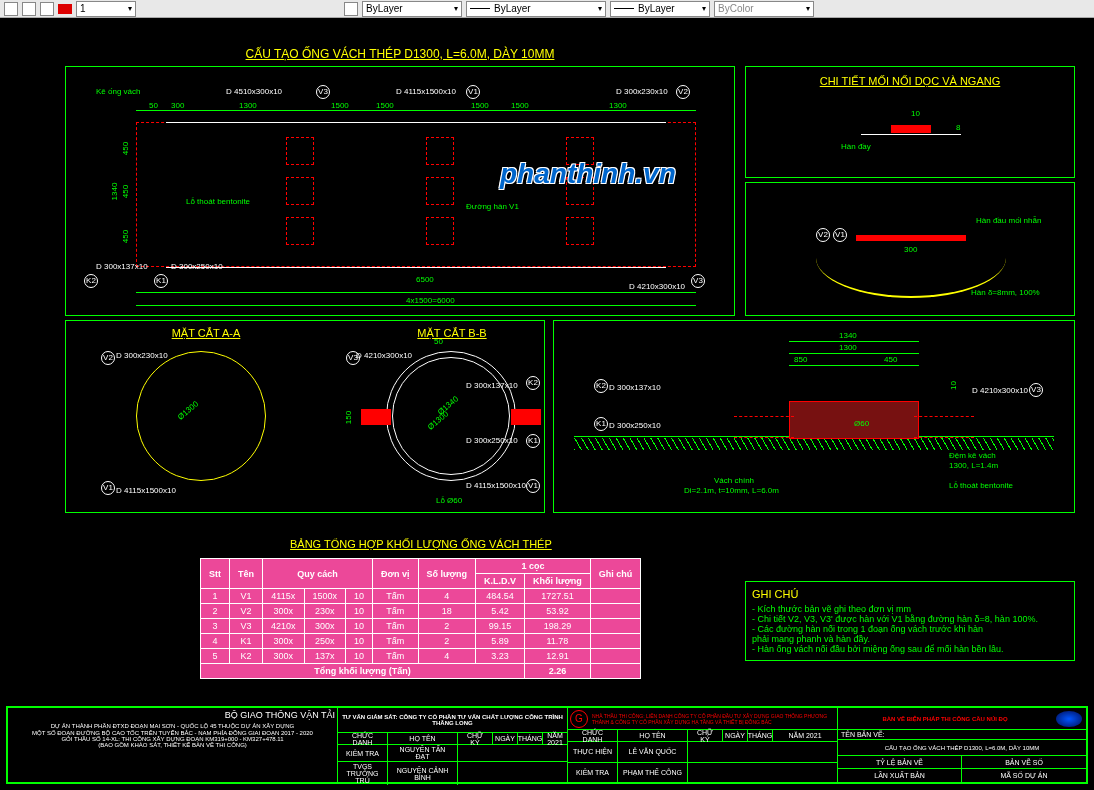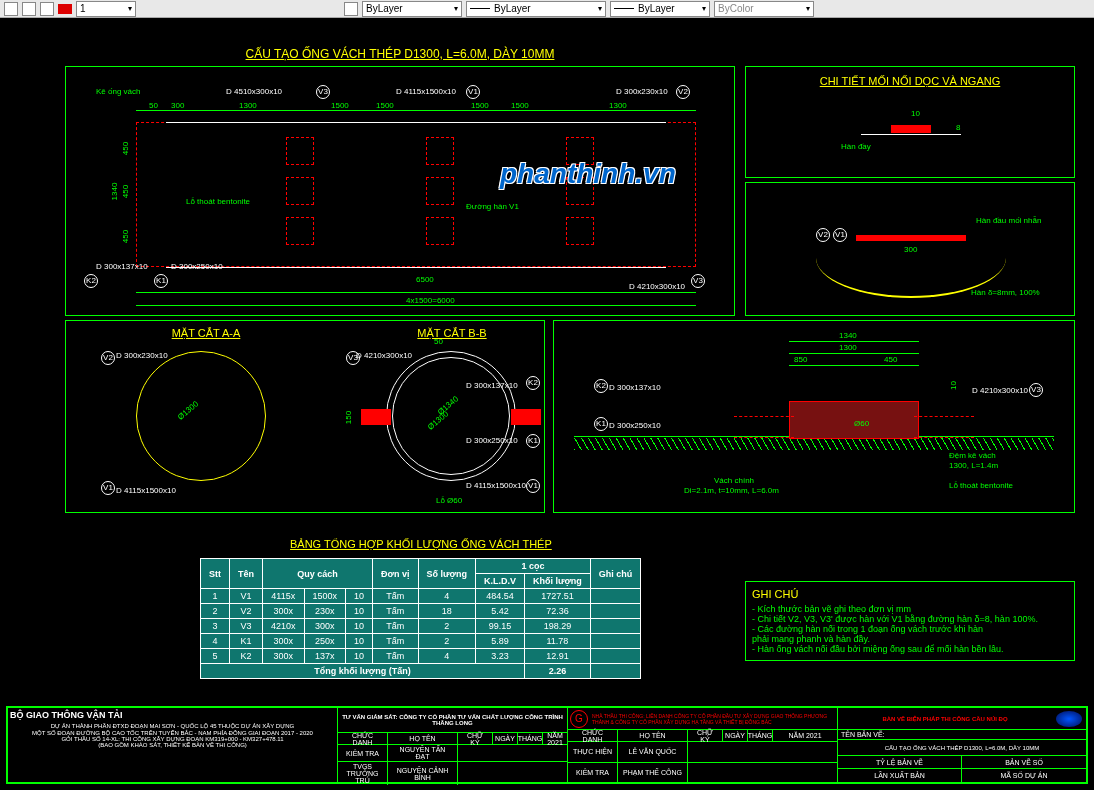--- a/index.html
+++ b/index.html
@@ -10,21 +10,21 @@
 .tb-sel{display:flex;align-items:center;height:16px;background:#fff;border:1px solid #888;font-size:10px;padding:0 3px;min-width:100px}
 .tb-sel::after{content:"▾";margin-left:auto;font-size:8px}
 .canvas{position:relative;width:1094px;height:772px;background:#000;padding:6px}
 .panel{position:absolute;border:1px solid #0f0}
 .title-main{color:#ff0;font-size:12px;text-align:center;text-decoration:underline}
 .title-sub{color:#ff0;font-size:11px;text-align:center;text-decoration:underline}
 .label-g{color:#0f0;font-size:8px}
 .label-w{color:#fff;font-size:8px}
 .circle{border:1px solid #ff0;border-radius:50%;position:absolute}
 .circle-w{border:1px solid #fff;border-radius:50%;position:absolute}
-table.qty{border-collapse:collapse;background:#0f766e;position:absolute}
+table.qty{border-collapse:collapse;background:#ec4899;position:absolute}
 table.qty td,table.qty th{border:1px solid #fff;color:#fff;font-size:9px;padding:2px 8px;text-align:center}
 .titleblock{position:absolute;bottom:6px;left:6px;right:6px;border:2px solid #0f0;display:flex;height:78px}
 .tb-col{border-right:1px solid #0f0;display:flex;flex-direction:column}
 .tb-row{border-bottom:1px solid #0f0;display:flex}
 .tb-cell{border-right:1px solid #0f0;color:#fff;font-size:7px;padding:1px 4px;text-align:center;display:flex;align-items:center;justify-content:center}
 .ghichu{position:absolute;border:1px solid #0f0;color:#0f0;font-size:9px;padding:6px}
 .ghichu .t{color:#ff0;font-size:11px;margin-bottom:4px}
 .watermark1{position:absolute;color:#06c;font-size:28px;font-weight:700;font-style:italic;text-shadow:1px 1px 0 #fff,-1px -1px 0 #fff,1px -1px 0 #fff,-1px 1px 0 #fff}
 .watermark2{position:absolute;color:#d00;font-size:30px;font-weight:700;text-shadow:1px 1px 0 #fff,-1px -1px 0 #fff,1px -1px 0 #fff,-1px 1px 0 #fff}
 .redbox{position:absolute;border:1px dashed #f00}
@@ -229,21 +229,21 @@
         </tr>
         <tr>
           <td>2</td>
           <td>V2</td>
           <td>300x</td>
           <td>230x</td>
           <td>10</td>
           <td>Tấm</td>
           <td>18</td>
           <td>5.42</td>
-          <td>72.36</td>
+          <td>53.92</td>
           <td></td>
         </tr>
         <tr>
           <td>3</td>
           <td>V3</td>
           <td>4210x</td>
           <td>300x</td>
           <td>10</td>
           <td>Tấm</td>
           <td>2</td>
@@ -289,21 +289,21 @@
     <div>- Chi tiết V2, V3, V3' được hàn với V1 bằng đường hàn δ=8, hàn 100%.</div>
     <div>- Các đường hàn nối trong 1 đoạn ống vách trước khi hàn</div>
     <div>  phải mang phanh và hàn đầy.</div>
     <div>- Hàn ống vách nối đầu bởi miệng ống sau để mối hàn bền lâu.</div>
   </div>
 
   <div class="watermark1" style="left:500px;top:140px">phanthinh.vn</div>
 
   <div class="titleblock">
     <div class="tb-col" style="width:330px">
-      <div style="text-align:left;color:#fff;font-size:9px;padding:2px;font-weight:bold">BỘ GIAO THÔNG VẬN TẢI</div>
+      <div style="text-align:right;color:#fff;font-size:9px;padding:2px;font-weight:normal">BỘ GIAO THÔNG VẬN TẢI</div>
       <div style="text-align:center;color:#fff;font-size:6px;padding:1px">DỰ ÁN THÀNH PHẦN ĐTXD ĐOẠN MAI SƠN - QUỐC LỘ 45 THUỘC DỰ ÁN XÂY DỰNG</div>
       <div style="text-align:center;color:#fff;font-size:6px">MỘT SỐ ĐOẠN ĐƯỜNG BỘ CAO TỐC TRÊN TUYẾN BẮC - NAM PHÍA ĐÔNG GIAI ĐOẠN 2017 - 2020</div>
       <div style="text-align:center;color:#fff;font-size:6px">GÓI THẦU SỐ 14-XL: THI CÔNG XÂY DỰNG ĐOẠN KM319+000 - KM327+478.11</div>
       <div style="text-align:center;color:#fff;font-size:6px">(BAO GỒM KHẢO SÁT, THIẾT KẾ BẢN VẼ THI CÔNG)</div>
     </div>
     <div class="tb-col" style="width:230px">
       <div style="text-align:center;color:#fff;font-size:6px;border-bottom:1px solid #0f0;padding:6px 2px;font-weight:bold">TƯ VẤN GIÁM SÁT: CÔNG TY CỔ PHẦN TƯ VẤN CHẤT LƯỢNG CÔNG TRÌNH THĂNG LONG</div>
       <div class="tb-row" style="height:12px">
         <div class="tb-cell" style="width:50px">CHỨC DANH</div>
         <div class="tb-cell" style="width:70px">HỌ TÊN</div>

